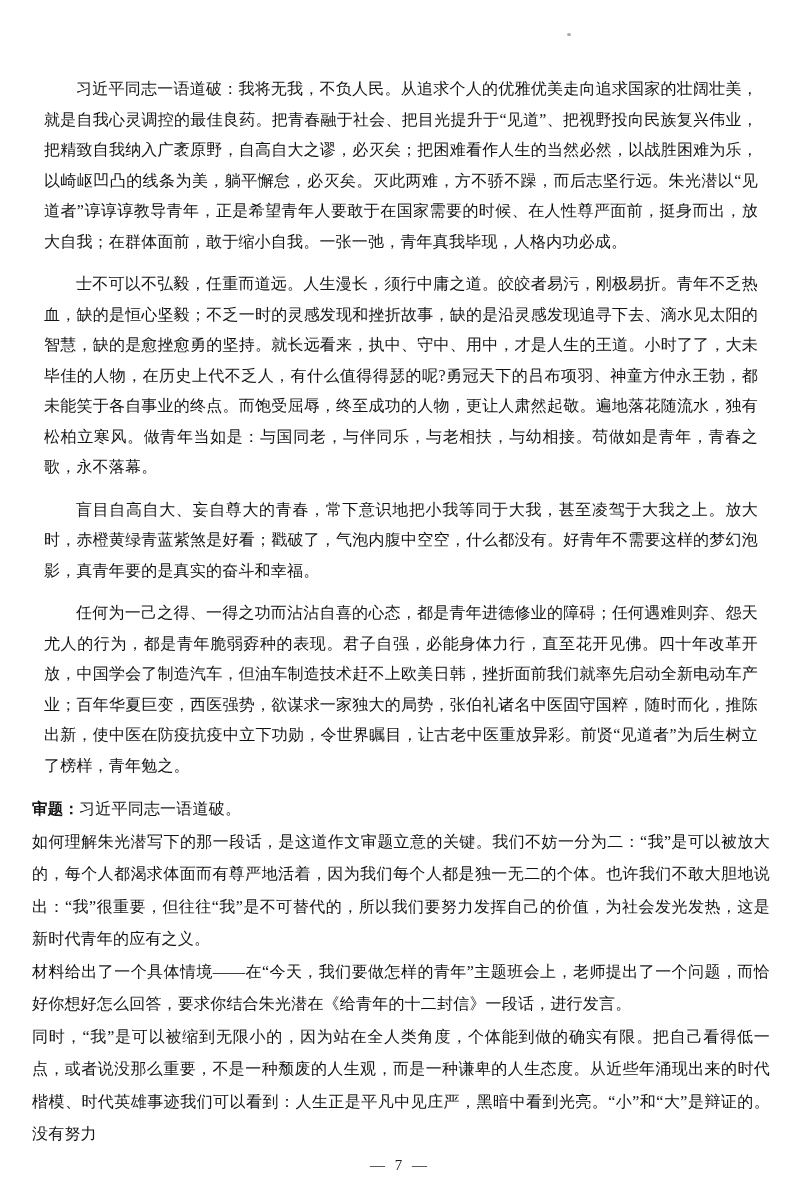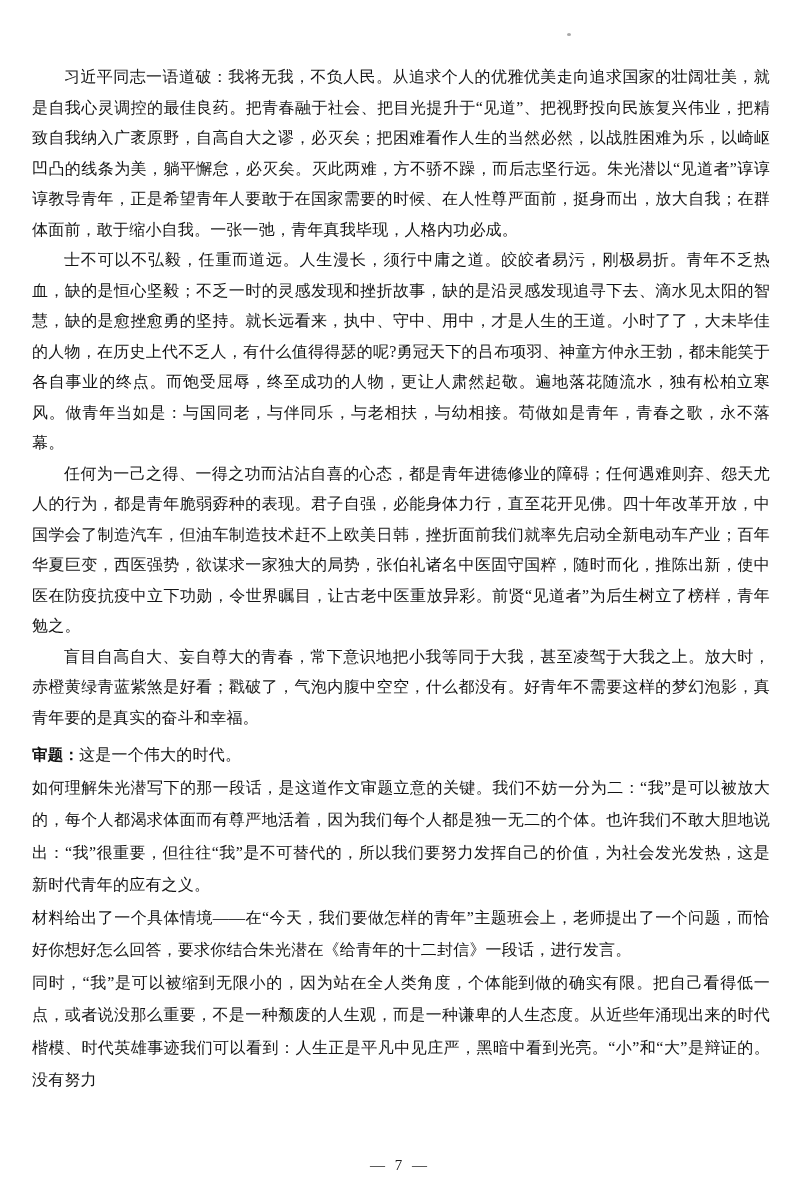--- a/index.html
+++ b/index.html
@@ -16,21 +16,21 @@
     overflow: hidden;
   }
   .content {
     position: absolute;
     left: 32px;
     right: 30px;
     top: 62px;
     text-align: justify;
   }
   .essay p {
-    margin: 0;
+    margin: 12px;
     text-indent: 2em;
     font-size: 16px;
     line-height: 30.5px;
     letter-spacing: 0.2px;
   }
   .analysis p {
     margin: 0;
     text-indent: 0;
     font-size: 16px;
     line-height: 32.5px;
@@ -65,26 +65,26 @@
 </style>
 </head>
 <body>
 
 <div class="scan-dot"></div>
 
 <div class="content">
   <section class="essay">
     <p>习近平同志一语道破：我将无我，不负人民。从追求个人的优雅优美走向追求国家的壮阔壮美，就是自我心灵调控的最佳良药。把青春融于社会、把目光提升于“见道”、把视野投向民族复兴伟业，把精致自我纳入广袤原野，自高自大之谬，必灭矣；把困难看作人生的当然必然，以战胜困难为乐，以崎岖凹凸的线条为美，躺平懈怠，必灭矣。灭此两难，方不骄不躁，而后志坚行远。朱光潜以“见道者”谆谆谆教导青年，正是希望青年人要敢于在国家需要的时候、在人性尊严面前，挺身而出，放大自我；在群体面前，敢于缩小自我。一张一弛，青年真我毕现，人格内功必成。</p>
     <p>士不可以不弘毅，任重而道远。人生漫长，须行中庸之道。皎皎者易污，刚极易折。青年不乏热血，缺的是恒心坚毅；不乏一时的灵感发现和挫折故事，缺的是沿灵感发现追寻下去、滴水见太阳的智慧，缺的是愈挫愈勇的坚持。就长远看来，执中、守中、用中，才是人生的王道。小时了了，大未毕佳的人物，在历史上代不乏人，有什么值得得瑟的呢?勇冠天下的吕布项羽、神童方仲永王勃，都未能笑于各自事业的终点。而饱受屈辱，终至成功的人物，更让人肃然起敬。遍地落花随流水，独有松柏立寒风。做青年当如是：与国同老，与伴同乐，与老相扶，与幼相接。苟做如是青年，青春之歌，永不落幕。</p>
+    <p>盲目自高自大、妄自尊大的青春，常下意识地把小我等同于大我，甚至凌驾于大我之上。放大时，赤橙黄绿青蓝紫煞是好看；戳破了，气泡内腹中空空，什么都没有。好青年不需要这样的梦幻泡影，真青年要的是真实的奋斗和幸福。</p>
     <p>任何为一己之得、一得之功而沾沾自喜的心态，都是青年进德修业的障碍；任何遇难则弃、怨天尤人的行为，都是青年脆弱孬种的表现。君子自强，必能身体力行，直至花开见佛。四十年改革开放，中国学会了制造汽车，但油车制造技术赶不上欧美日韩，挫折面前我们就率先启动全新电动车产业；百年华夏巨变，西医强势，欲谋求一家独大的局势，张伯礼诸名中医固守国粹，随时而化，推陈出新，使中医在防疫抗疫中立下功勋，令世界瞩目，让古老中医重放异彩。前贤“见道者”为后生树立了榜样，青年勉之。</p>
-    <p>盲目自高自大、妄自尊大的青春，常下意识地把小我等同于大我，甚至凌驾于大我之上。放大时，赤橙黄绿青蓝紫煞是好看；戳破了，气泡内腹中空空，什么都没有。好青年不需要这样的梦幻泡影，真青年要的是真实的奋斗和幸福。</p>
   </section>
 
   <section class="analysis">
-    <p><span class="bold-label">审题：</span><span>这是一个伟大的时代。</span></p>
+    <p><span class="bold-label">审题：</span><span>习近平同志一语道破。</span></p>
     <p>如何理解朱光潜写下的那一段话，是这道作文审题立意的关键。我们不妨一分为二：“我”是可以被放大的，每个人都渴求体面而有尊严地活着，因为我们每个人都是独一无二的个体。也许我们不敢大胆地说出：“我”很重要，但往往“我”是不可替代的，所以我们要努力发挥自己的价值，为社会发光发热，这是新时代青年的应有之义。</p>
     <p>材料给出了一个具体情境——在“今天，我们要做怎样的青年”主题班会上，老师提出了一个问题，而恰好你想好怎么回答，要求你结合朱光潜在《给青年的十二封信》一段话，进行发言。</p>
     <p>同时，“我”是可以被缩到无限小的，因为站在全人类角度，个体能到做的确实有限。把自己看得低一点，或者说没那么重要，不是一种颓废的人生观，而是一种谦卑的人生态度。从近些年涌现出来的时代楷模、时代英雄事迹我们可以看到：人生正是平凡中见庄严，黑暗中看到光亮。“小”和“大”是辩证的。没有努力</p>
   </section>
 </div>
 
 <div class="page-footer">
   <span>— 7 —</span>
 </div>
 

